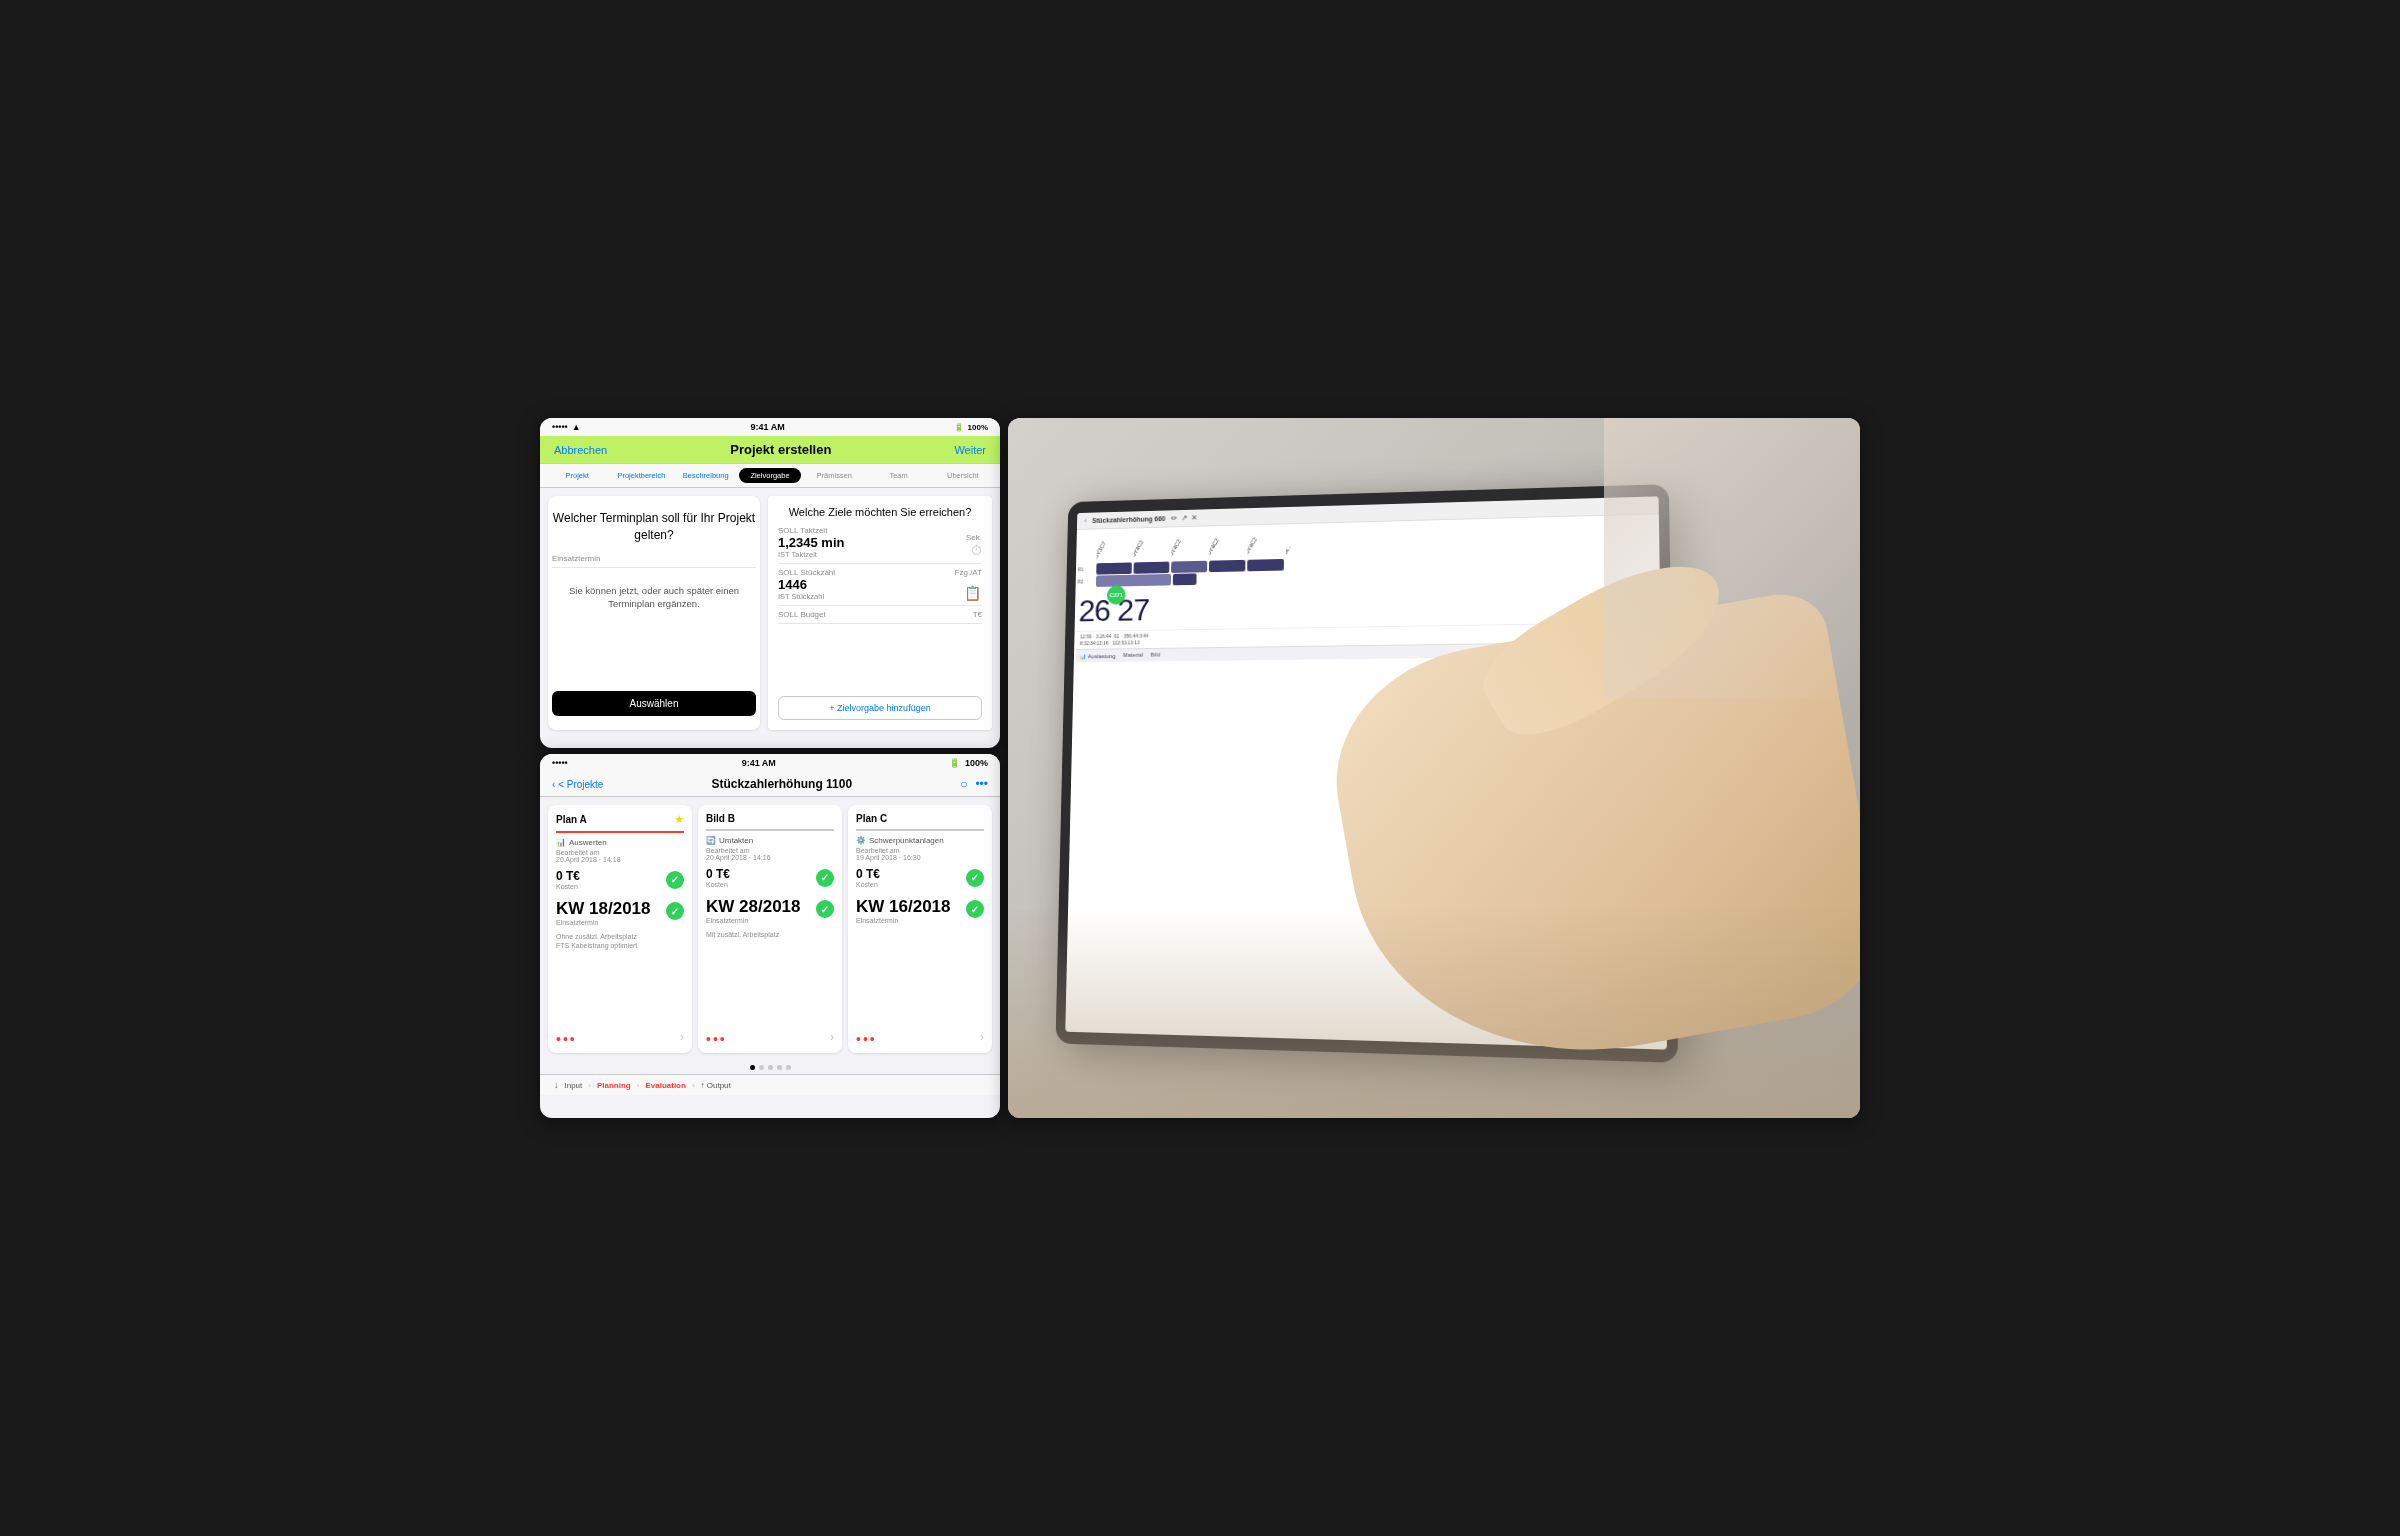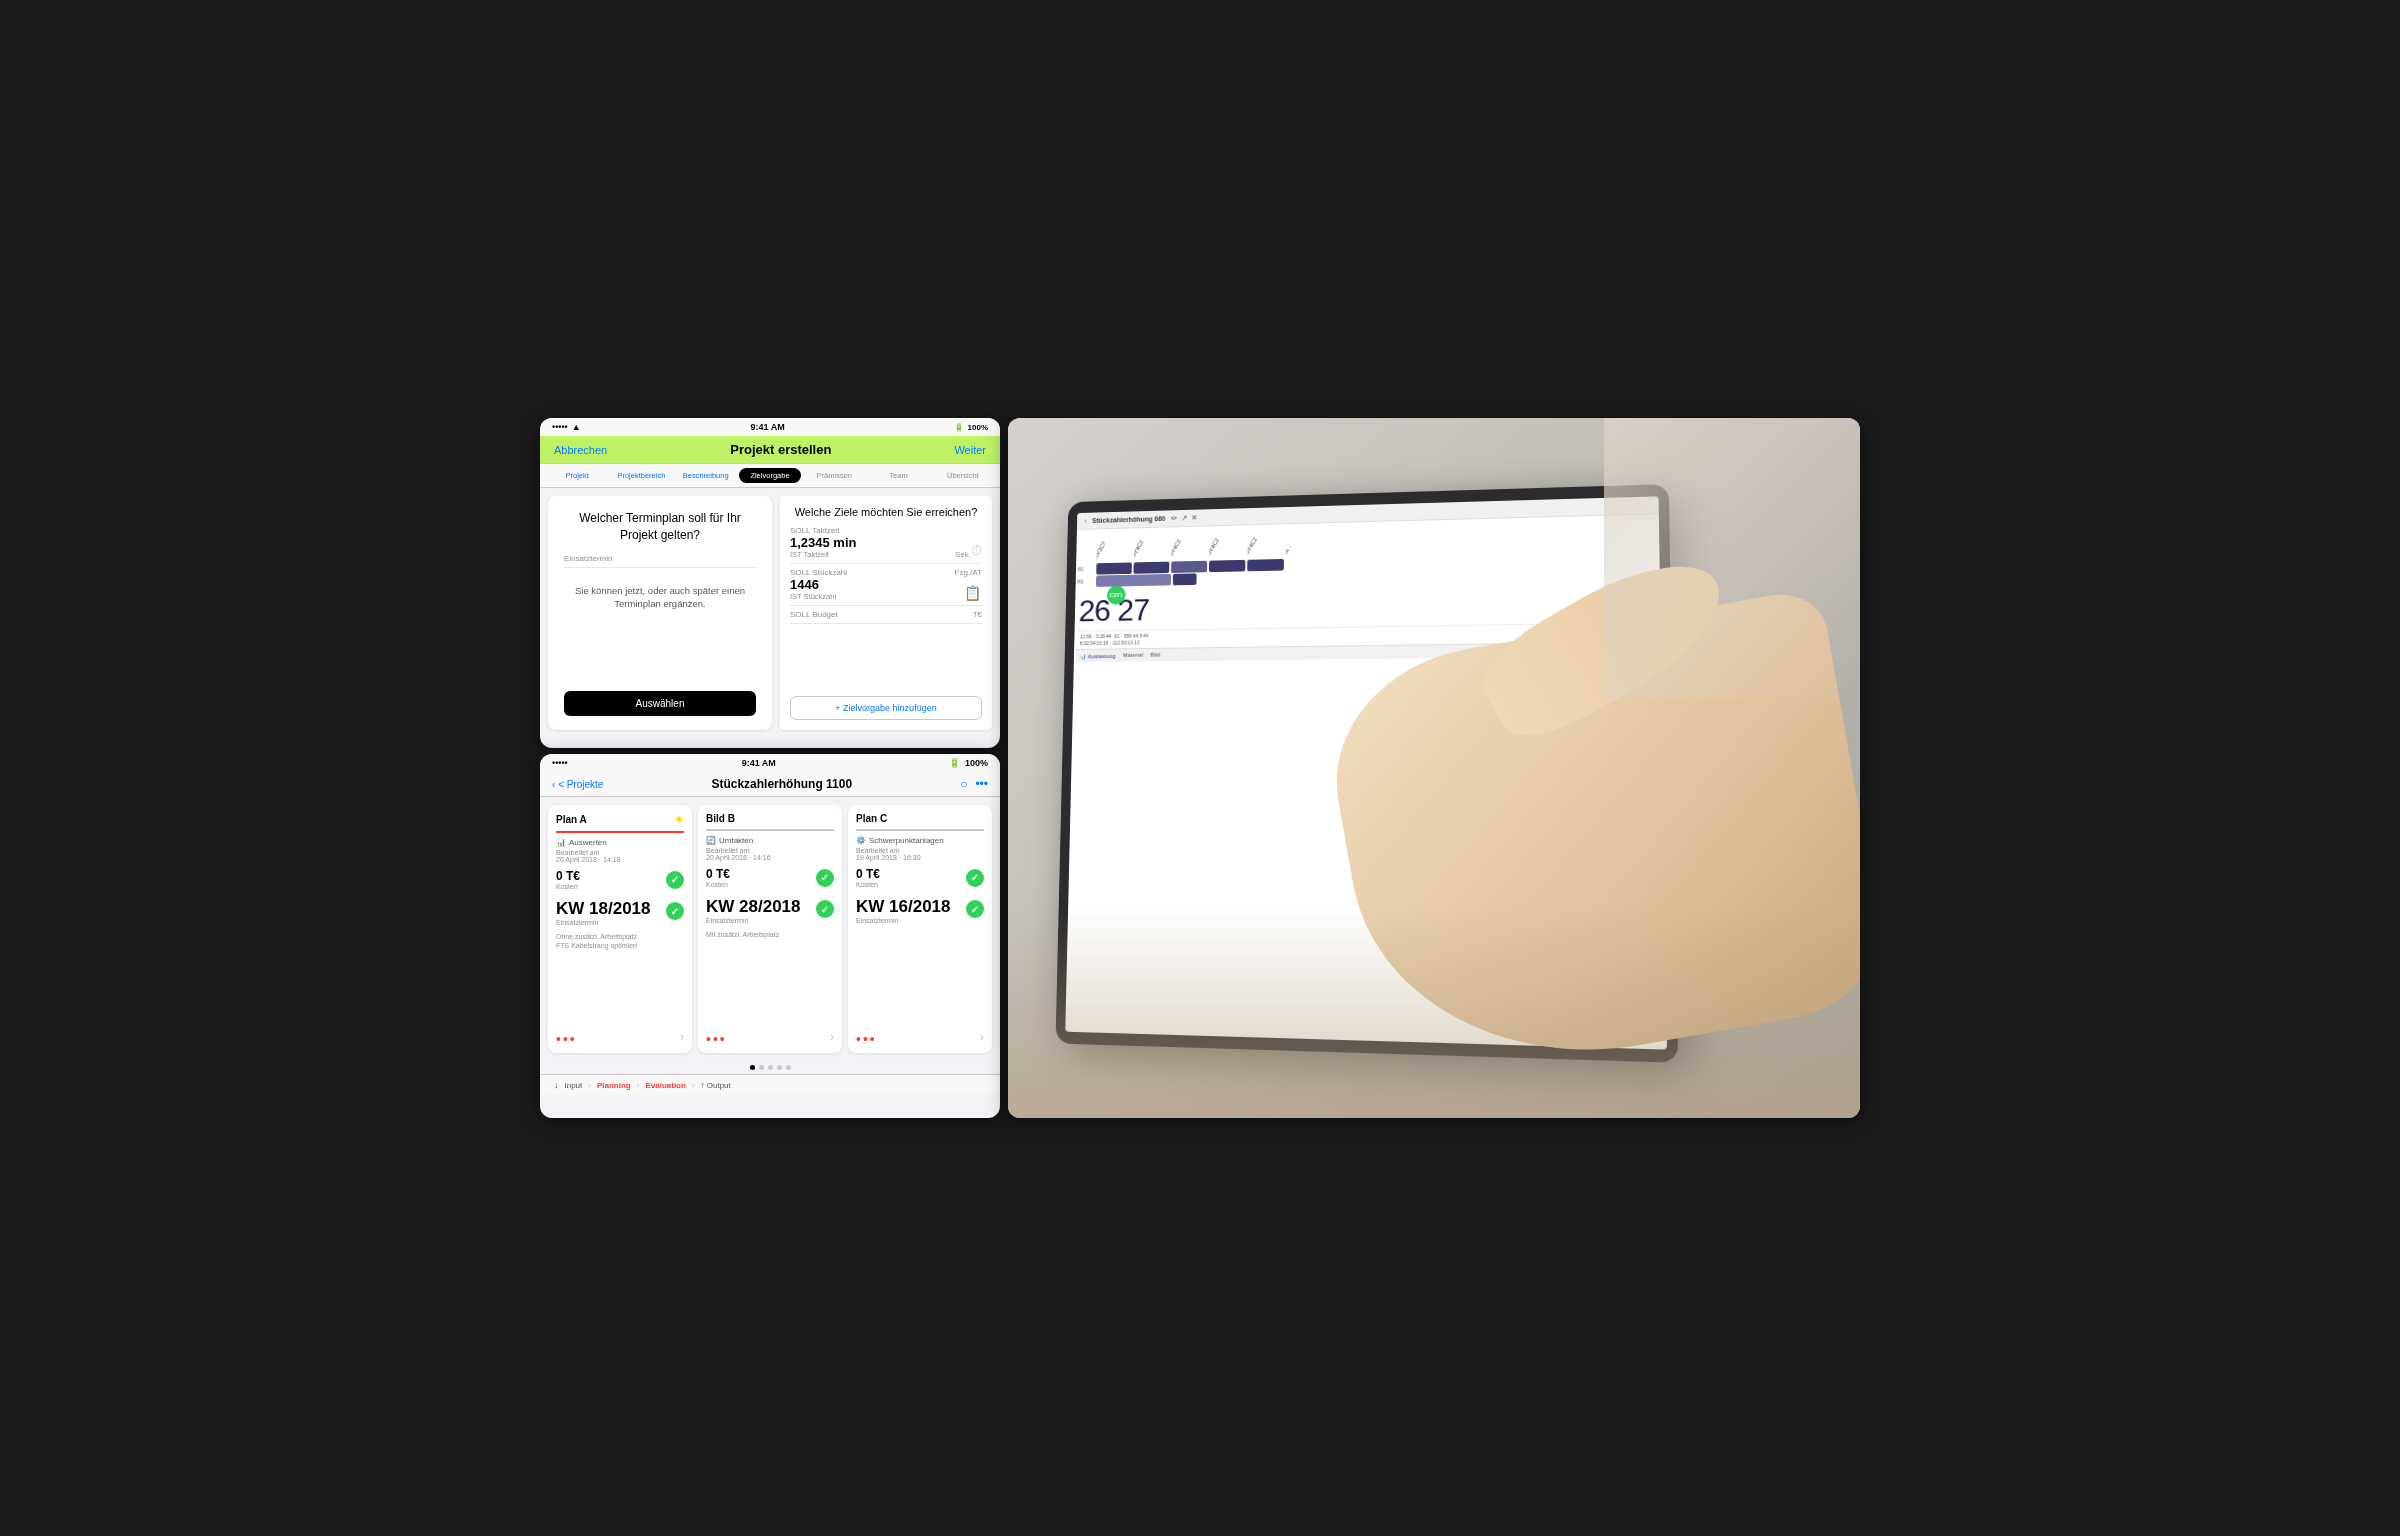--- a/index.html
+++ b/index.html
@@ -83,21 +83,21 @@
     .content-area {
       display: flex;
       gap: 0;
       height: calc(100% - 80px);
     }
     .left-card {
       flex: 1;
       background: #fff;
       margin: 8px 4px 8px 8px;
       border-radius: 8px;
-      padding: 14px 16px;
+      padding: 14px 4px;
       display: flex;
       flex-direction: column;
       justify-content: space-between;
       box-shadow: 0 1px 3px rgba(0,0,0,0.1);
       gap: 37px;
     }
     .left-card-text {
       font-size: 12px;
       font-weight: 500;
       text-align: center;
@@ -380,21 +380,21 @@
         <div class="right-card">
           <div>
             <div class="right-card-title">Welche Ziele möchten Sie erreichen?</div>
 
             <div class="field-row">
               <div>
                 <div class="field-label">SOLL Taktzeit</div>
                 <div class="field-value">1,2345 min</div>
                 <div class="field-subvalue">IST Taktzeit</div>
               </div>
-              <div style="display:flex;flex-direction:row;align-items:flex-end;justify-content:flex-start;">
+              <div style="display:flex;flex-direction:column;align-items:flex-end;justify-content:flex-end;">
                 <div class="field-unit">Sek.</div>
                 <div class="field-icon">⏱</div>
               </div>
             </div>
 
             <div class="field-row">
               <div>
                 <div class="field-label">SOLL Stückzahl</div>
                 <div class="field-value">1446</div>
                 <div class="field-subvalue">IST Stückzahl</div>

